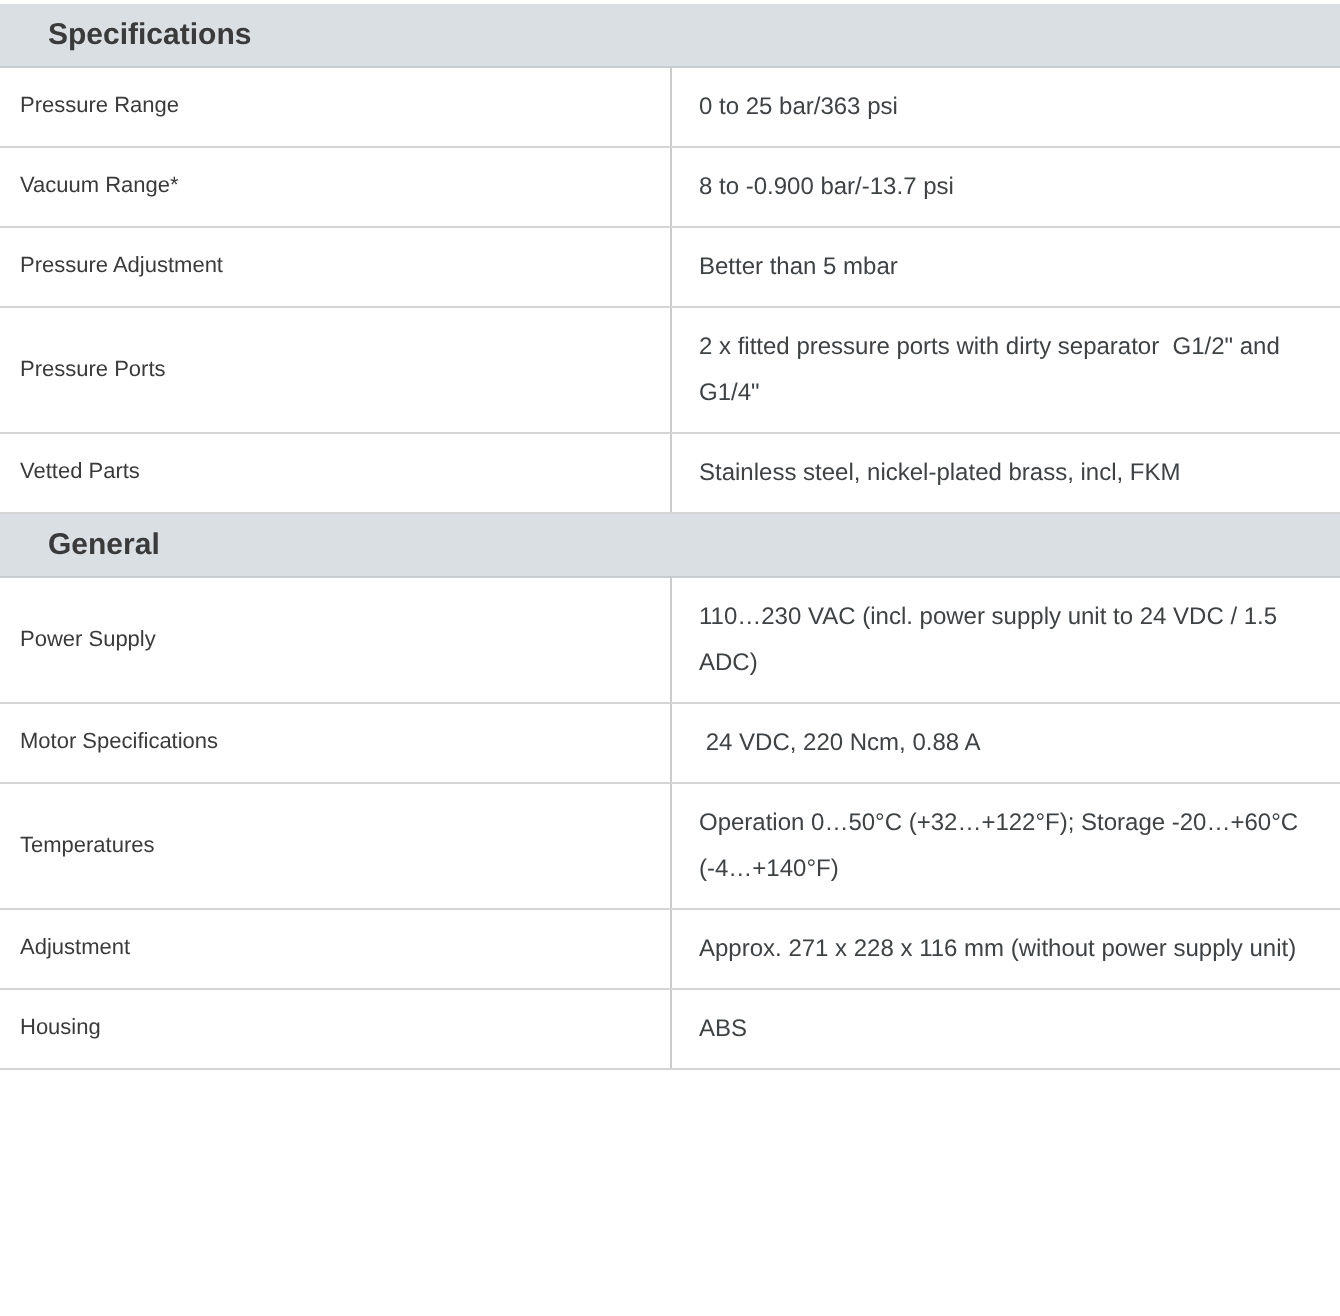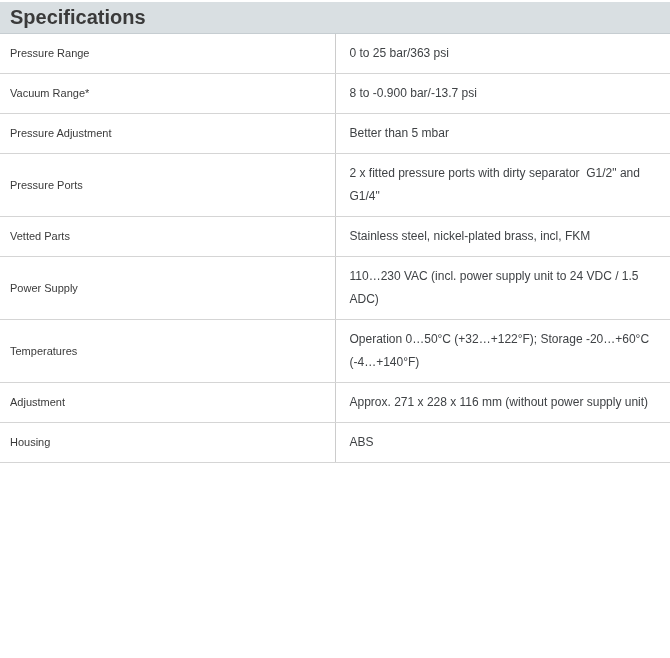--- a/index.html
+++ b/index.html
@@ -23,24 +23,24 @@
   }
   .spec-table{
     width:670px;
     margin-top:2px;
     border-collapse:collapse;
     table-layout:fixed;
   }
   .section-header{
     background:var(--header-bg);
     color:var(--label-text);
-    font-size:20px;
+    font-size:15px;
     font-weight:700;
     line-height:17px;
-    padding:7px 10px;
+    padding:7px 24px;
     border-bottom:1px solid var(--header-border);
   }
   .label-cell{
     width:161px;
     box-sizing:border-box;
     color:var(--label-text);
     font-size:11px;
     font-weight:400;
     line-height:23px;
     padding:8px 10px;
@@ -82,22 +82,29 @@
         </tr>
         <tr>
           <td class="label-cell">Pressure Ports</td>
           <td class="value-cell">2 x fitted pressure ports with dirty separator  G1/2" and G1/4"</td>
         </tr>
         <tr>
           <td class="label-cell">Vetted Parts</td>
           <td class="value-cell">Stainless steel, nickel-plated brass, incl, FKM</td>
         </tr>
         <tr>
+          <td colspan="2" class="section-header">General</td>
+        </tr>
+        <tr>
           <td class="label-cell">Power Supply</td>
           <td class="value-cell">110…230 VAC (incl. power supply unit to 24 VDC / 1.5 ADC)</td>
+        </tr>
+        <tr>
+          <td class="label-cell">Motor Specifications</td>
+          <td class="value-cell"> 24 VDC, 220 Ncm, 0.88 A</td>
         </tr>
         <tr>
           <td class="label-cell">Temperatures</td>
           <td class="value-cell">Operation 0…50°C (+32…+122°F); Storage -20…+60°C (-4…+140°F)</td>
         </tr>
         <tr>
           <td class="label-cell">Adjustment</td>
           <td class="value-cell">Approx. 271 x 228 x 116 mm (without power supply unit)</td>
         </tr>
         <tr>

